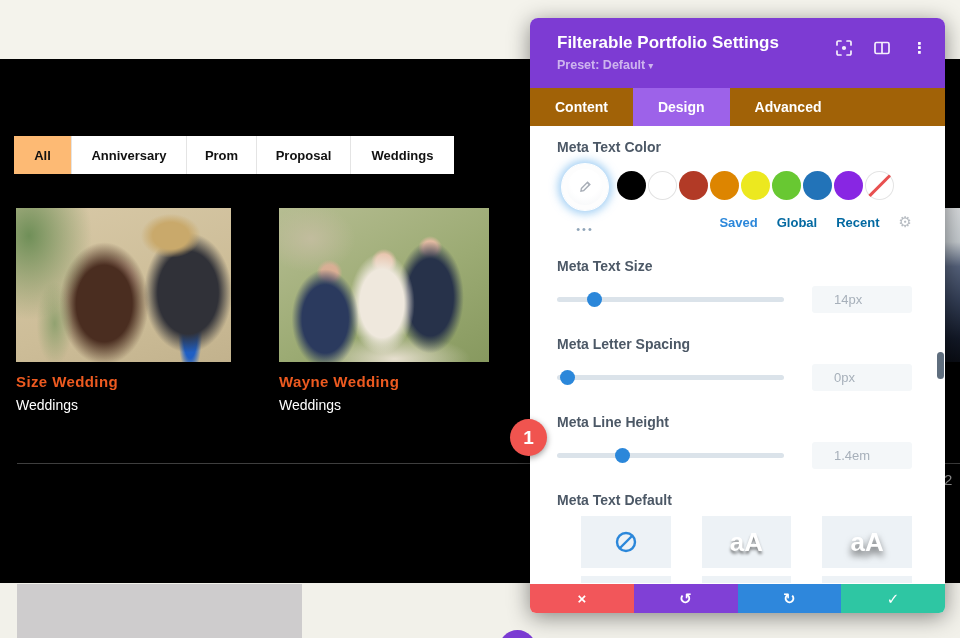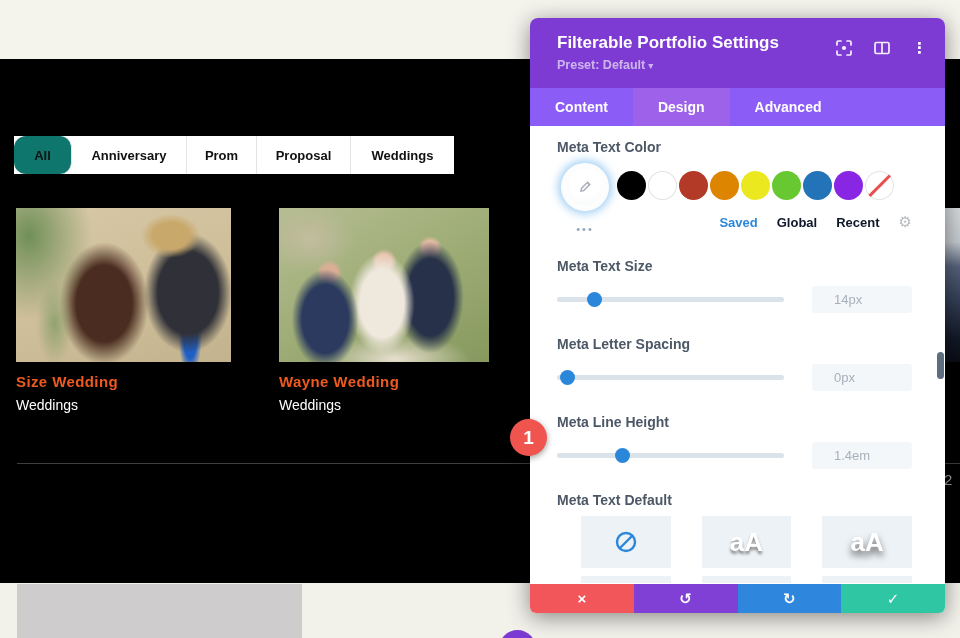--- a/index.html
+++ b/index.html
@@ -11,21 +11,21 @@
   .strip-top { position:absolute; left:0; top:0; width:960px; height:59px; background:#f4f3ec; }
   .strip-bottom { position:absolute; left:0; top:583px; width:960px; height:55px; background:#f2f1ea; }
   .gray-block { position:absolute; left:17px; top:584px; width:285px; height:54px; background:#cecccd; }
   .purple-fab { position:absolute; left:499px; top:630px; width:37px; height:37px; border-radius:50%; background:#7b3bd3; }
 
   
   .filter-bar { position:absolute; left:14px; top:136px; width:440px; height:38px; background:#fff; display:flex; }
   .filter-item { height:100%; display:flex; align-items:center; justify-content:center;
     font-size:13px; font-weight:700; color:#111; border-right:1px solid #e4e4e4; cursor:pointer; }
   .filter-item:last-child { border-right:none; }
-  .filter-item.active { background:#0f766e;border-radius:12px; }
+  .filter-item.active { background:#fdba74; }
   .fw-all{width:58px}.fw-ann{width:115px}.fw-prom{width:70px}.fw-prop{width:94px}.fw-wed{width:103px}
 
   
   .card { position:absolute; top:208px; }
   .card-1 { left:16px; width:215px; }
   .card-2 { left:279px; width:210px; }
   .photo { width:100%; height:154px; }
   .photo-1 { background:
       radial-gradient(ellipse 90px 120px at 6% 18%, rgba(106,140,84,.95), rgba(106,140,84,0) 70%),
       radial-gradient(ellipse 26px 60px at 18% 75%, rgba(120,150,95,.7), rgba(120,150,95,0) 70%),
@@ -56,42 +56,42 @@
   
   .modal { position:absolute; left:530px; top:18px; width:415px; height:595px;
       border-radius:8px 8px 6px 6px; box-shadow:0 4px 22px rgba(0,0,0,.45); background:#fff; }
   .m-header { height:70px; background:#7d3bd3; border-radius:8px 8px 0 0; padding:15px 18px 0 27px; position:relative; }
   .m-title { color:#fff; font-size:17px; font-weight:700; }
   .m-preset { color:rgba(255,255,255,.62); font-size:12.5px; font-weight:700; margin-top:5px; cursor:pointer; }
   .m-preset .caret { font-size:10px; margin-left:3px; }
   .m-hicons { position:absolute; right:18px; top:22px; display:flex; gap:22px; align-items:center; }
   .hicon { width:16px; height:16px; cursor:pointer; opacity:.92; }
   .kebab { color:#fff; font-size:15px; font-weight:700; line-height:16px; cursor:pointer; }
-  .m-tabs { height:38px; background:#8b5cf6; display:flex; }
+  .m-tabs { height:38px; background:#a16207; display:flex; }
   .m-tab { padding:0 25px; display:flex; align-items:center; color:#fff; font-size:14px; font-weight:700; cursor:pointer; }
   .m-tab.active { background:#9d62e9; }
   .m-body { position:relative; height:457px; background:#fff; overflow:hidden; padding:13px 33px 0 27px; }
   .opt-label { font-size:14px; font-weight:700; color:#4c5866; }
 
   
   .color-section { display:flex; margin-top:9px; }
   .picker-col { width:56px; display:flex; flex-direction:column; align-items:center; }
   .picker-circle { width:46px; height:46px; border-radius:50%; cursor:pointer;
       background:radial-gradient(circle at 50% 40%, #ffffff 0 40%, #eef1f4 100%);
       box-shadow:0 0 0 1px #fff, 0 0 9px 4px rgba(90,170,235,.55), inset 0 0 0 5px #fdfdfd;
       display:flex; align-items:center; justify-content:center; }
   .picker-dots { margin-top:13px; color:#8fa4b8; font-size:11px; letter-spacing:2px; cursor:pointer; }
   .color-right { flex:1; }
   .swatch-row { display:flex; gap:2px; margin-top:7px; margin-left:4px; }
   .swatch { width:29px; height:29px; border-radius:50%; cursor:pointer; flex:0 0 auto; }
   .swatch-none { position:relative; box-shadow:inset 0 0 0 1px #e4e4e4; overflow:hidden; }
   .swatch-none::after { content:""; position:absolute; left:-4px; top:13px; width:38px; height:3px;
       background:#e85050; transform:rotate(-45deg); }
   .links-row { display:flex; justify-content:flex-end; align-items:center; gap:19px; margin-top:13px; }
-  .clink { font-size:13px; font-weight:700; color:#0f172a; cursor:pointer; }
+  .clink { font-size:13px; font-weight:700; color:#0369a1; cursor:pointer; }
   .clink.active { color:#2b87da; }
   .gear { color:#b7bcc2; font-size:15px; cursor:pointer; }
 
   
   .opt-section { margin-top:23px; }
   .slider-row { display:flex; align-items:center; margin-top:12px; }
   .track { position:relative; width:227px; height:5px; background:#dbe3ea; border-radius:3px; cursor:pointer; }
   .handle { position:absolute; top:-5px; width:15px; height:15px; border-radius:50%; background:#2b87da; cursor:grab; }
   .val-input { margin-left:auto; width:100px; height:27px; background:#f4f7f9; border:0; border-radius:3px;
       color:#a7b0ba; font-size:13px; padding-left:22px; font-family:inherit; }

